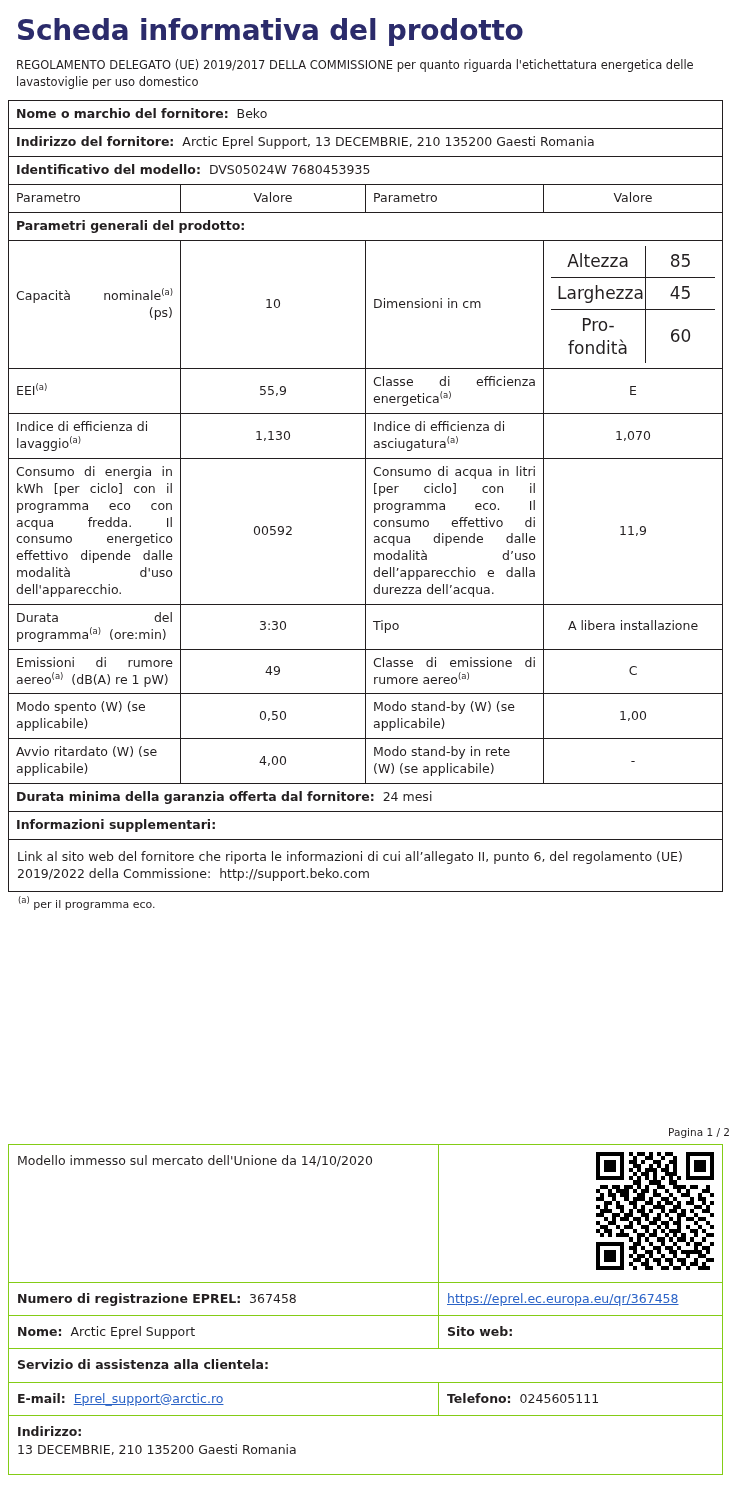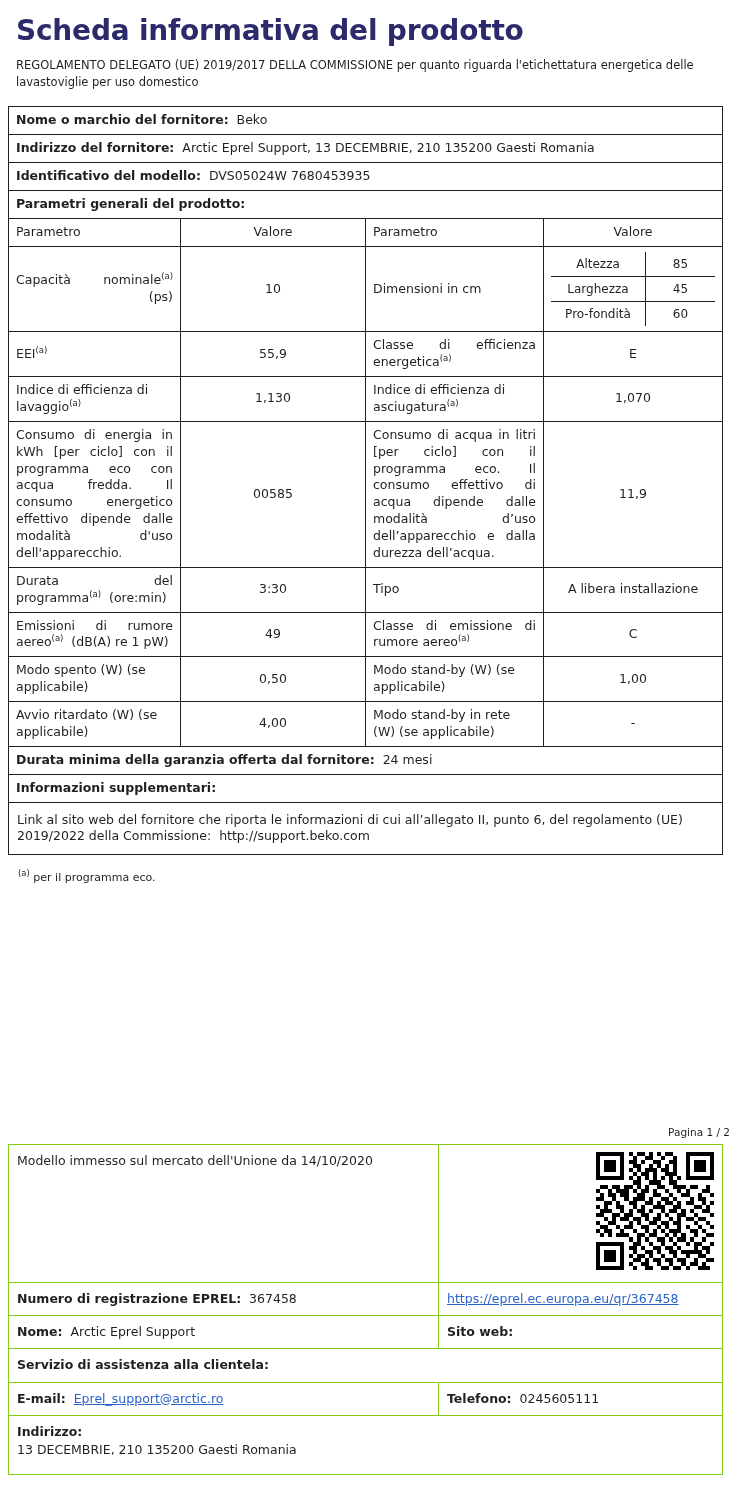--- a/index.html
+++ b/index.html
@@ -31,21 +31,21 @@
   }
   .regtext {
     font-size: 11.5px;
     line-height: 1.45;
     color: #231f20;
     margin: 0 8px 10px 8px;
   }
   table.main {
     border-collapse: collapse;
     width: 714px;
-    margin: 16px auto;
+    margin: 0 auto;
     table-layout: fixed;
   }
   table.main td {
     border: 1px solid #231f20;
     padding: 5px 7px;
     font-size: 12.5px;
     vertical-align: middle;
     line-height: 1.35;
   }
   .b { font-weight: bold; }
@@ -62,21 +62,21 @@
   sup { font-size: 8.5px; vertical-align: super; line-height: 0; }
   table.dims {
     border-collapse: collapse;
     width: 100%;
     table-layout: fixed;
   }
   table.dims td {
     border: 0;
     border-bottom: 1px solid #231f20;
     padding: 4px 6px;
-    font-size: 12px;
+    font-size: 17px;
     text-align: center;
   }
   table.dims tr:last-child td { border-bottom: 0; }
   td.nopad { padding: 0; }
   .dimname { width: 50%; border-right: 1px solid #231f20 !important; }
   .footnote {
     font-size: 11px;
     margin: 6px 0 0 10px;
   }
   .pagenum {
@@ -133,27 +133,27 @@
       <tr>
         <td colspan="4"><span class="b">Nome o marchio del fornitore:</span>&nbsp; <span>Beko</span></td>
       </tr>
       <tr>
         <td colspan="4"><span class="b">Indirizzo del fornitore:</span>&nbsp; <span>Arctic Eprel Support, 13 DECEMBRIE, 210 135200 Gaesti Romania</span></td>
       </tr>
       <tr>
         <td colspan="4"><span class="b">Identificativo del modello:</span>&nbsp; <span>DVS05024W 7680453935</span></td>
       </tr>
       <tr>
-        <td colspan="4"><span class="b">Parametri generali del prodotto:</span></td>
-      </tr>
-      <tr>
         <td>Parametro</td>
         <td class="ctr">Valore</td>
         <td>Parametro</td>
         <td class="ctr">Valore</td>
+      </tr>
+      <tr>
+        <td colspan="4"><span class="b">Parametri generali del prodotto:</span></td>
       </tr>
 
       <tr>
         <td class="justall">
           <span>Capacità nominale</span><sup>(a)</sup><br>
           &nbsp;&nbsp;<span>(ps)</span>
         </td>
         <td class="ctr">10</td>
         <td>Dimensioni in cm</td>
         <td class="nopad">
@@ -185,21 +185,21 @@
 
       <tr>
         <td><span>Indice di efficienza di lavaggio</span><sup>(a)</sup></td>
         <td class="ctr">1,130</td>
         <td><span>Indice di efficienza di asciugatura</span><sup>(a)</sup></td>
         <td class="ctr">1,070</td>
       </tr>
 
       <tr>
         <td class="just">Consumo di energia in kWh [per ciclo] con il programma eco con acqua fredda. Il consumo energetico effettivo dipende dalle modalità d'uso dell'apparecchio.</td>
-        <td class="ctr">00585</td>
+        <td class="ctr">00592</td>
         <td class="just">Consumo di acqua in litri [per ciclo] con il programma eco. Il consumo effettivo di acqua dipende dalle modalità d’uso dell’apparecchio e dalla durezza dell’acqua.</td>
         <td class="ctr">11,9</td>
       </tr>
 
       <tr>
         <td class="just"><span>Durata del programma</span><sup>(a)</sup>&nbsp; <span>(ore:min)</span></td>
         <td class="ctr">3:30</td>
         <td>Tipo</td>
         <td class="ctr">A libera installazione</td>
       </tr>

